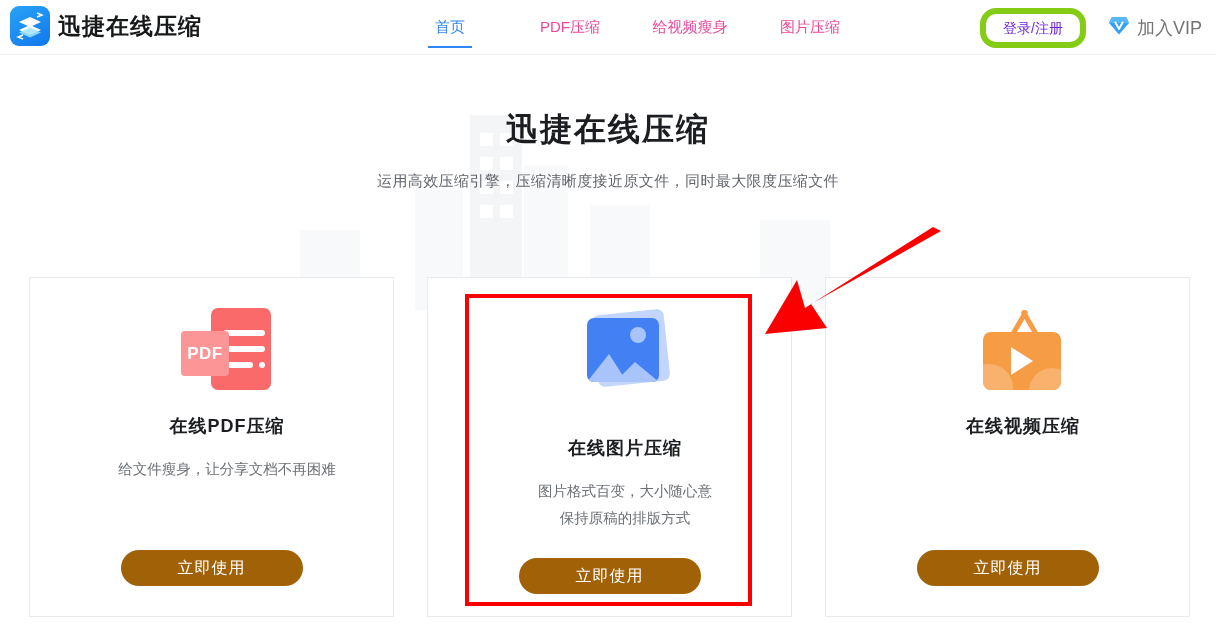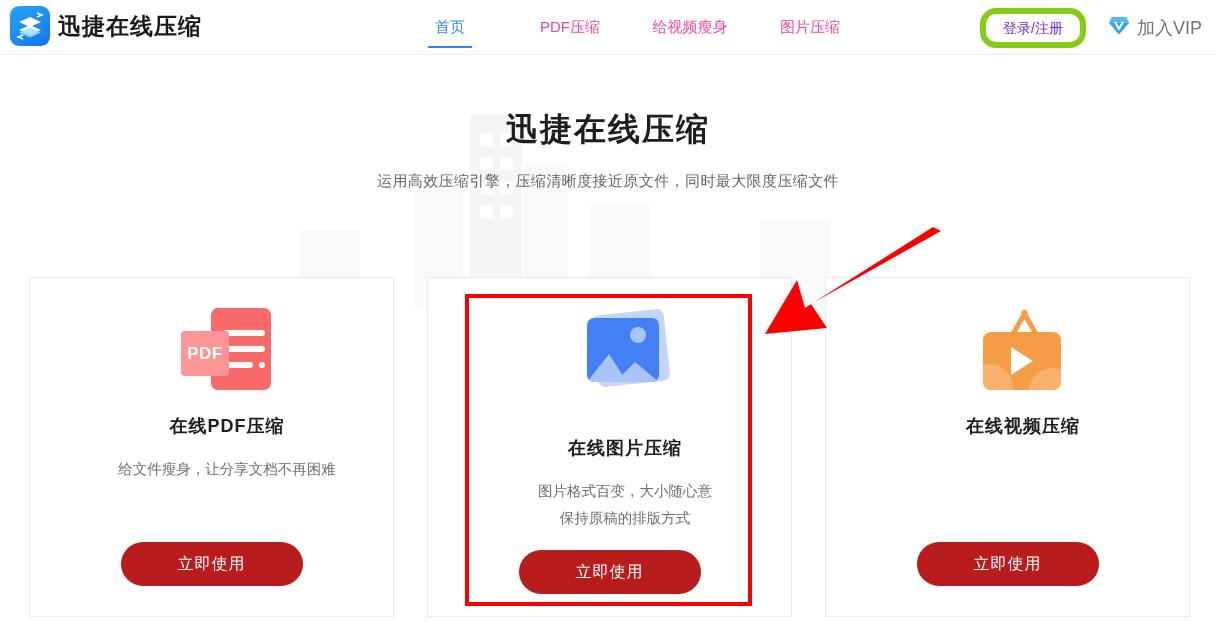--- a/index.html
+++ b/index.html
@@ -94,22 +94,22 @@
   .card-title {
     margin-top: 22px; font-size: 18px; font-weight: bold; color: #1b1d20;
     letter-spacing: 1px;
   }
   .card-desc {
     margin-top: 18px; font-size: 14.5px; color: #6b7075;
     line-height: 27px; text-align: center;
   }
   .use-btn {
     position: absolute; bottom: 30px; left: 50%; transform: translateX(-50%);
-    width: 182px; height: 44px; border-radius: 22px;
-    background: #b91c1c; color: #ffffff; font-size: 16px;
+    width: 182px; height: 36px; border-radius: 22px;
+    background: #a16207; color: #ffffff; font-size: 16px;
     display: flex; align-items: center; justify-content: center;
     cursor: pointer; letter-spacing: 1px; border: none;
     font-family: inherit;
   }
   .card.highlight .use-btn { bottom: 22px; }
   .card.middle .card-icon { margin-top: 30px; }
   .card.middle .card-title { margin-top: 42px; }
 
   
   .pdf-main {

